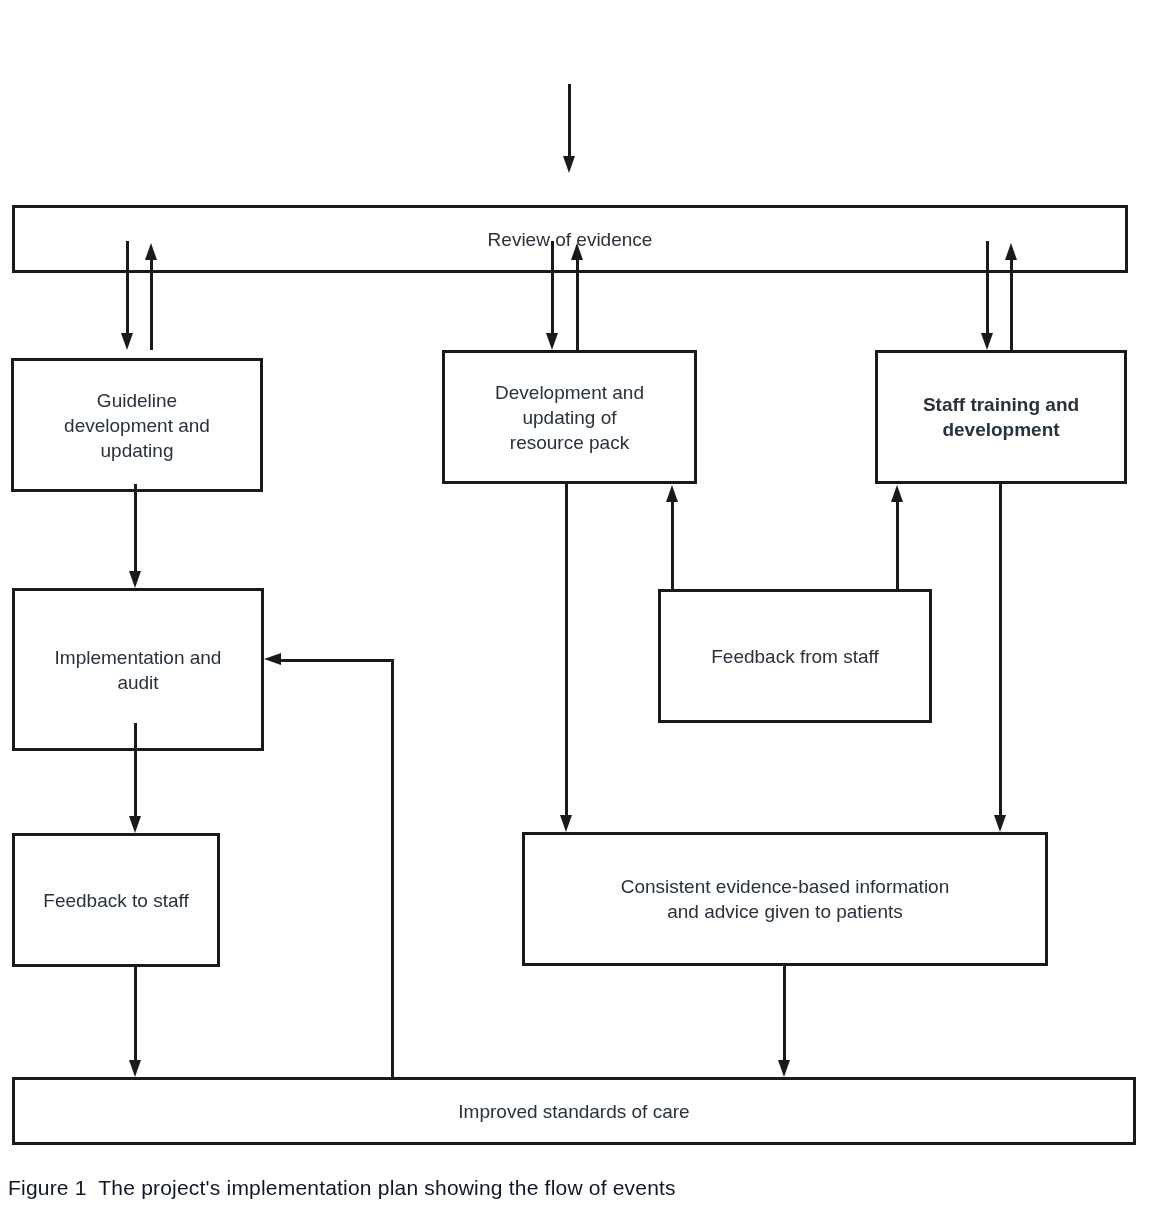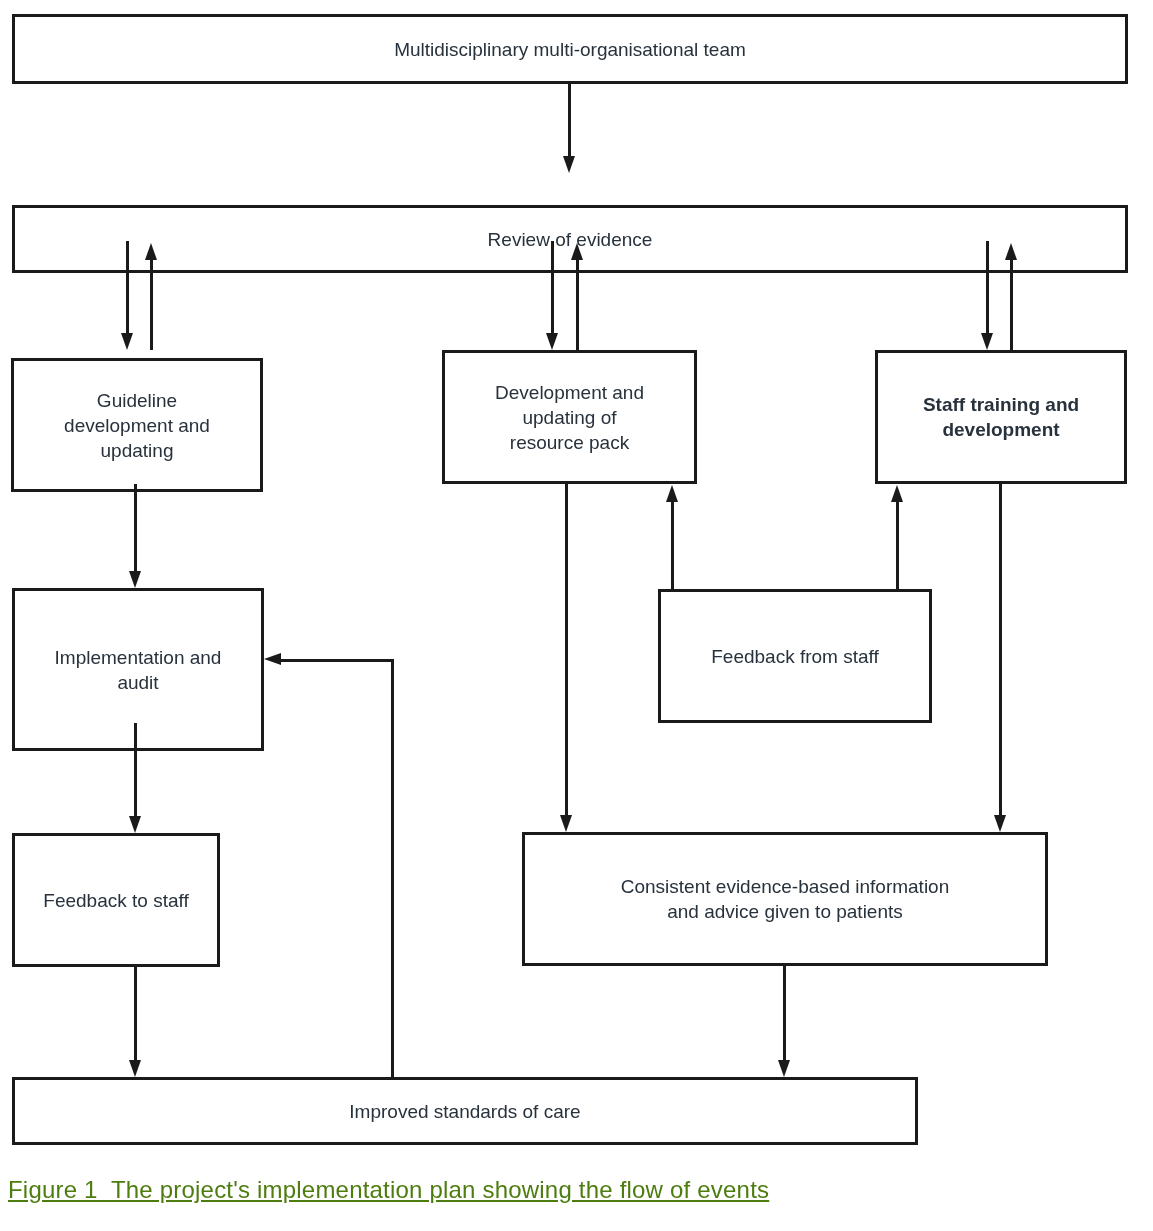--- a/index.html
+++ b/index.html
@@ -23,21 +23,21 @@
   }
   .b-team{left:12px;top:14px;width:1116px;height:70px;}
   .b-review{left:12px;top:173px;width:1116px;height:68px;margin-top:32px;}
   .b-guideline{left:11px;top:350px;width:252px;height:134px;margin-top:8px;}
   .b-resource{left:442px;top:350px;width:255px;height:134px;}
   .b-staff{left:875px;top:350px;width:252px;height:134px;font-weight:bold;}
   .b-impl{left:12px;top:588px;width:252px;height:163px;}
   .b-fbfrom{left:658px;top:589px;width:274px;height:134px;}
   .b-fbto{left:12px;top:833px;width:208px;height:134px;}
   .b-consistent{left:522px;top:832px;width:526px;height:134px;}
-  .b-improved{left:12px;top:1077px;width:906px;height:68px;}
+  .b-improved{left:12px;top:1077px;width:1124px;height:68px;}
 
   .vl{position:absolute;width:3px;background:#1a1a1a;}
   .hl{position:absolute;height:3px;background:#1a1a1a;}
   .ad{position:absolute;width:0;height:0;
       border-left:6.5px solid transparent;border-right:6.5px solid transparent;
       border-top:17px solid #1a1a1a;}
   .au{position:absolute;width:0;height:0;
       border-left:6.5px solid transparent;border-right:6.5px solid transparent;
       border-bottom:17px solid #1a1a1a;}
   .al{position:absolute;width:0;height:0;
@@ -58,32 +58,30 @@
   .c9-line{left:999px;top:484px;height:331px;} .c9-head{left:994px;top:815px;}
   .c10-line{left:783px;top:966px;height:94px;} .c10-head{left:778px;top:1060px;}
   .c11-head{left:666px;top:485px;}             .c11-line{left:671px;top:502px;height:87px;}
   .c12-head{left:891px;top:485px;}             .c12-line{left:896px;top:502px;height:87px;}
   .c13-v{left:391px;top:659px;height:418px;}
   .c13-h{left:281px;top:659px;width:113px;}
   .c13-head{left:264px;top:653px;}
 
   .caption{
     position:absolute;left:8px;top:1176px;
-    font-size:24px;color:#4d7c0f;
+    font-size:21px;color:#0f172a;
     white-space:pre;
     letter-spacing:0.2px;
-    text-decoration:underline;
   }
 </style>
 </head>
 <body>
 
 <div class="stage">
 
-  <div class="box b-team">Multidisciplinary multi-organisational team</div>
   <div class="box b-review">Review of evidence</div>
   <div class="box b-guideline">Guideline
 development and
 updating</div>
   <div class="box b-resource">Development and
 updating of
 resource pack</div>
   <div class="box b-staff">Staff training and
 development</div>
   <div class="box b-impl">Implementation and

